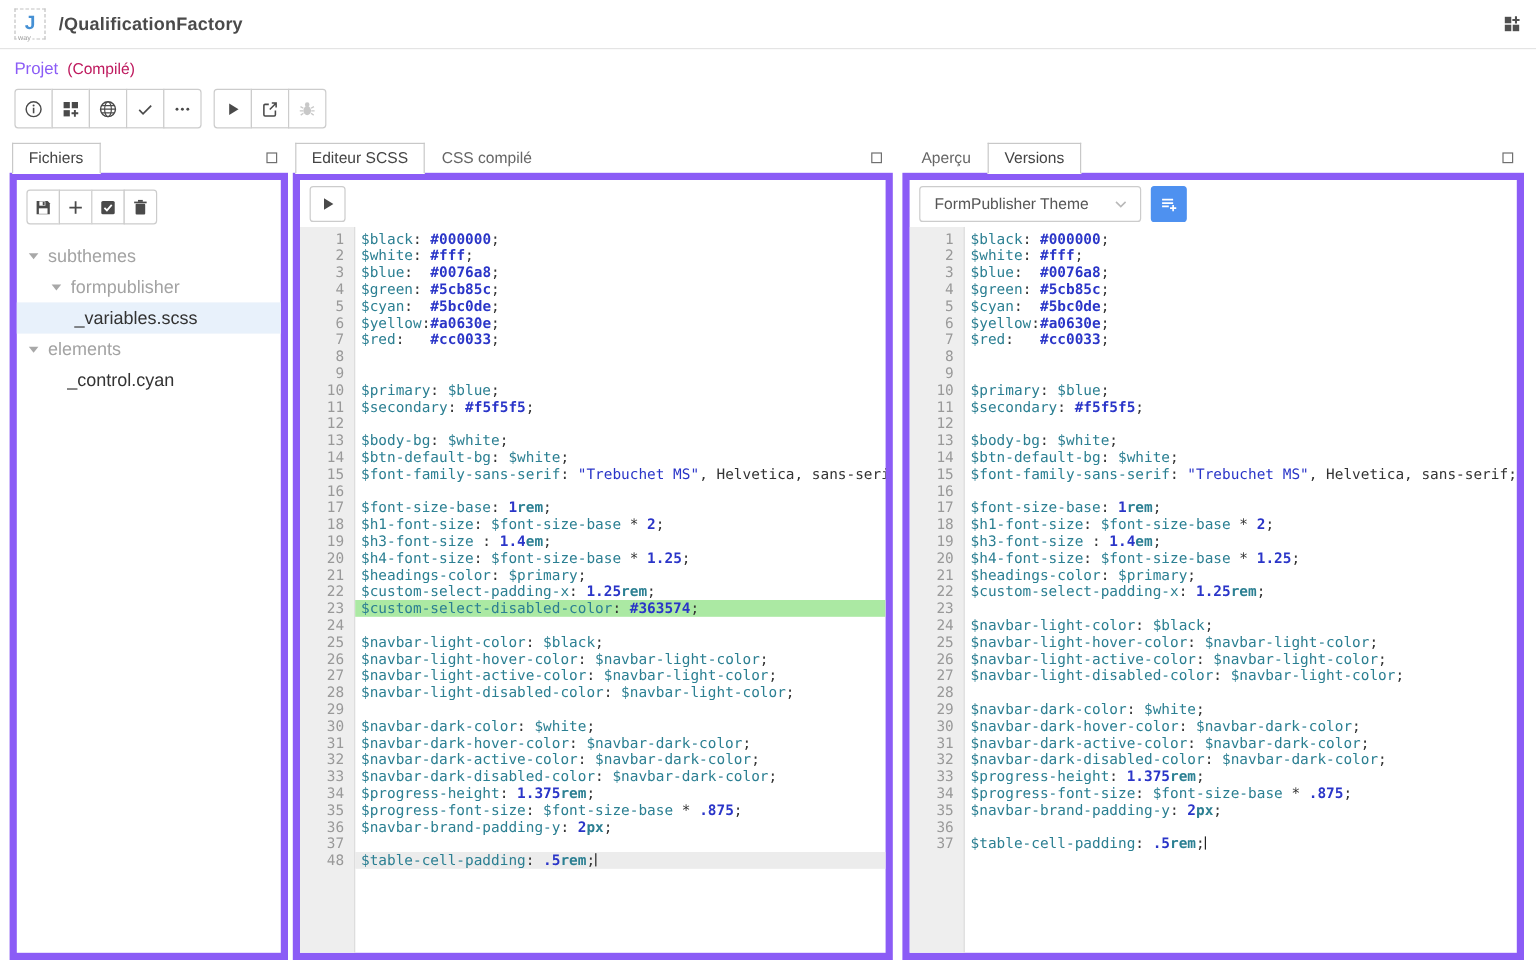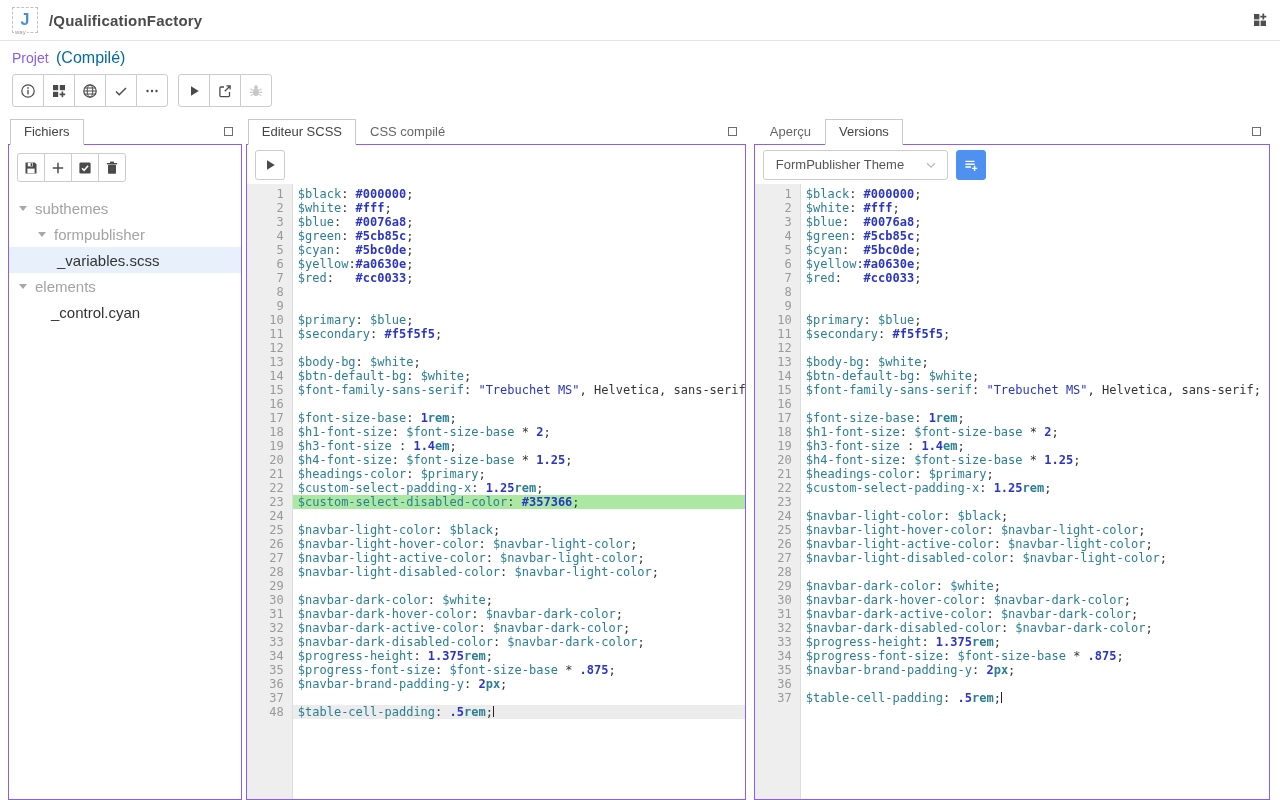--- a/index.html
+++ b/index.html
@@ -11,21 +11,21 @@
   .logo { width:26px; height:26px; border:1px dashed #c2c2c2; position:relative; margin-right:11px;
     display:flex; align-items:center; justify-content:center; }
   .logo .j { color:#4590d4; font-weight:bold; font-size:16px; line-height:1; }
   .logo .way { position:absolute; left:1px; bottom:-3px; font-size:6px; color:#9a9a9a; background:#fff; padding:0 1px; }
   .app-title { font-size:15px; font-weight:bold; color:#4a4a4a; letter-spacing:.2px; }
   .header-right { margin-left:auto; color:#4f4f4f; cursor:pointer; }
 
   
   .project-row { padding:8px 12px 0; height:28px; }
   .project-label { font-size:14px; color:#8b5cf6; }
-  .project-status { font-size:16px; color:#0369a1; margin-left:3px; }
+  .project-status { font-size:13px; color:#be185d; margin-left:3px; }
 
   .toolbar-row { display:flex; gap:10px; padding:5px 12px 6px; height:44px; align-items:center; }
   .btn-group { display:flex; }
   .tbtn { display:flex; align-items:center; justify-content:center; width:32px; height:33px;
     background:#fff; border:1px solid #cccccc; margin-left:-1px; color:#4a4a4a; cursor:pointer; padding:0; }
   .btn-group .tbtn:first-child { margin-left:0; border-radius:3px 0 0 3px; }
   .btn-group .tbtn:last-child { border-radius:0 3px 3px 0; }
   .btn-group .tbtn:only-child { border-radius:3px; }
   .tbtn.disabled { color:#c8c8c8; cursor:default; }
   .ic svg { width:16px; height:16px; display:block; }
@@ -33,21 +33,21 @@
   
   .main-row { display:flex; height:680px; margin-top:7px; padding:0 10px 0 8px; }
   .panel { display:flex; flex-direction:column; height:100%; position:relative; }
   .panel-files   { width:250px; margin-right:4px; }
   .panel-editor  { width:500px; margin-right:8px; }
   .panel-versions{ width:552px; }
   .tabbar { display:flex; align-items:flex-end; height:24px; padding-left:2px; position:relative; z-index:2; }
   .tab { font-size:13px; color:#666; padding:4px 13px 5px; border:1px solid transparent; margin-bottom:-1px; cursor:pointer; white-space:nowrap; }
   .tab.active { background:#fff; border:1px solid #c8c8c8; border-bottom-color:#fff; color:#444; }
   .maximize { position:absolute; right:9px; top:7px; width:9px; height:9px; border:1px solid #6f6f6f; cursor:pointer; }
-  .panel-body { border:1px solid #8b5cf6; flex:1; background:#fff; display:flex; flex-direction:column; min-height:0; }
+  .panel-body { border:6px solid #8b5cf6; flex:1; background:#fff; display:flex; flex-direction:column; min-height:0; }
 
   
   .files-toolbar { display:flex; padding:8px 0 4px 8px; }
   .files-toolbar .tbtn { width:28px; height:29px; }
   .tree { padding-top:9px; font-size:15px; }
   .trow { height:26px; display:flex; align-items:center; cursor:pointer; white-space:nowrap; }
   .trow.folder { color:#a3a3a3; }
   .trow.file { color:#333; }
   .trow.selected { background:#e8f1fb; }
   .caret-down { width:0; height:0; border-left:4px solid transparent; border-right:4px solid transparent;
@@ -318,21 +318,21 @@
             <div class="cl"><span class="s-var">$body-bg</span>: <span class="s-var">$white</span>;</div>
             <div class="cl"><span class="s-var">$btn-default-bg</span>: <span class="s-var">$white</span>;</div>
             <div class="cl"><span class="s-var">$font-family-sans-serif</span>: <span class="s-str">"Trebuchet MS"</span>, Helvetica, sans-serif;</div>
             <div class="cl"></div>
             <div class="cl"><span class="s-var">$font-size-base</span>: <span class="s-num">1</span><span class="s-unit">rem</span>;</div>
             <div class="cl"><span class="s-var">$h1-font-size</span>: <span class="s-var">$font-size-base</span> * <span class="s-num">2</span>;</div>
             <div class="cl"><span class="s-var">$h3-font-size</span> : <span class="s-num">1.4</span><span class="s-unit">em</span>;</div>
             <div class="cl"><span class="s-var">$h4-font-size</span>: <span class="s-var">$font-size-base</span> * <span class="s-num">1.25</span>;</div>
             <div class="cl"><span class="s-var">$headings-color</span>: <span class="s-var">$primary</span>;</div>
             <div class="cl"><span class="s-var">$custom-select-padding-x</span>: <span class="s-num">1.25</span><span class="s-unit">rem</span>;</div>
-            <div class="cl added"><span class="s-var">$custom-select-disabled-color</span>: <span class="s-hex">#357366</span>;</div>
+            <div class="cl added"><span class="s-var">$custom-select-disabled-color</span>: <span class="s-hex">#363574</span>;</div>
             <div class="cl"></div>
             <div class="cl"><span class="s-var">$navbar-light-color</span>: <span class="s-var">$black</span>;</div>
             <div class="cl"><span class="s-var">$navbar-light-hover-color</span>: <span class="s-var">$navbar-light-color</span>;</div>
             <div class="cl"><span class="s-var">$navbar-light-active-color</span>: <span class="s-var">$navbar-light-color</span>;</div>
             <div class="cl"><span class="s-var">$navbar-light-disabled-color</span>: <span class="s-var">$navbar-light-color</span>;</div>
             <div class="cl"></div>
             <div class="cl"><span class="s-var">$navbar-dark-color</span>: <span class="s-var">$white</span>;</div>
             <div class="cl"><span class="s-var">$navbar-dark-hover-color</span>: <span class="s-var">$navbar-dark-color</span>;</div>
             <div class="cl"><span class="s-var">$navbar-dark-active-color</span>: <span class="s-var">$navbar-dark-color</span>;</div>
             <div class="cl"><span class="s-var">$navbar-dark-disabled-color</span>: <span class="s-var">$navbar-dark-color</span>;</div>

